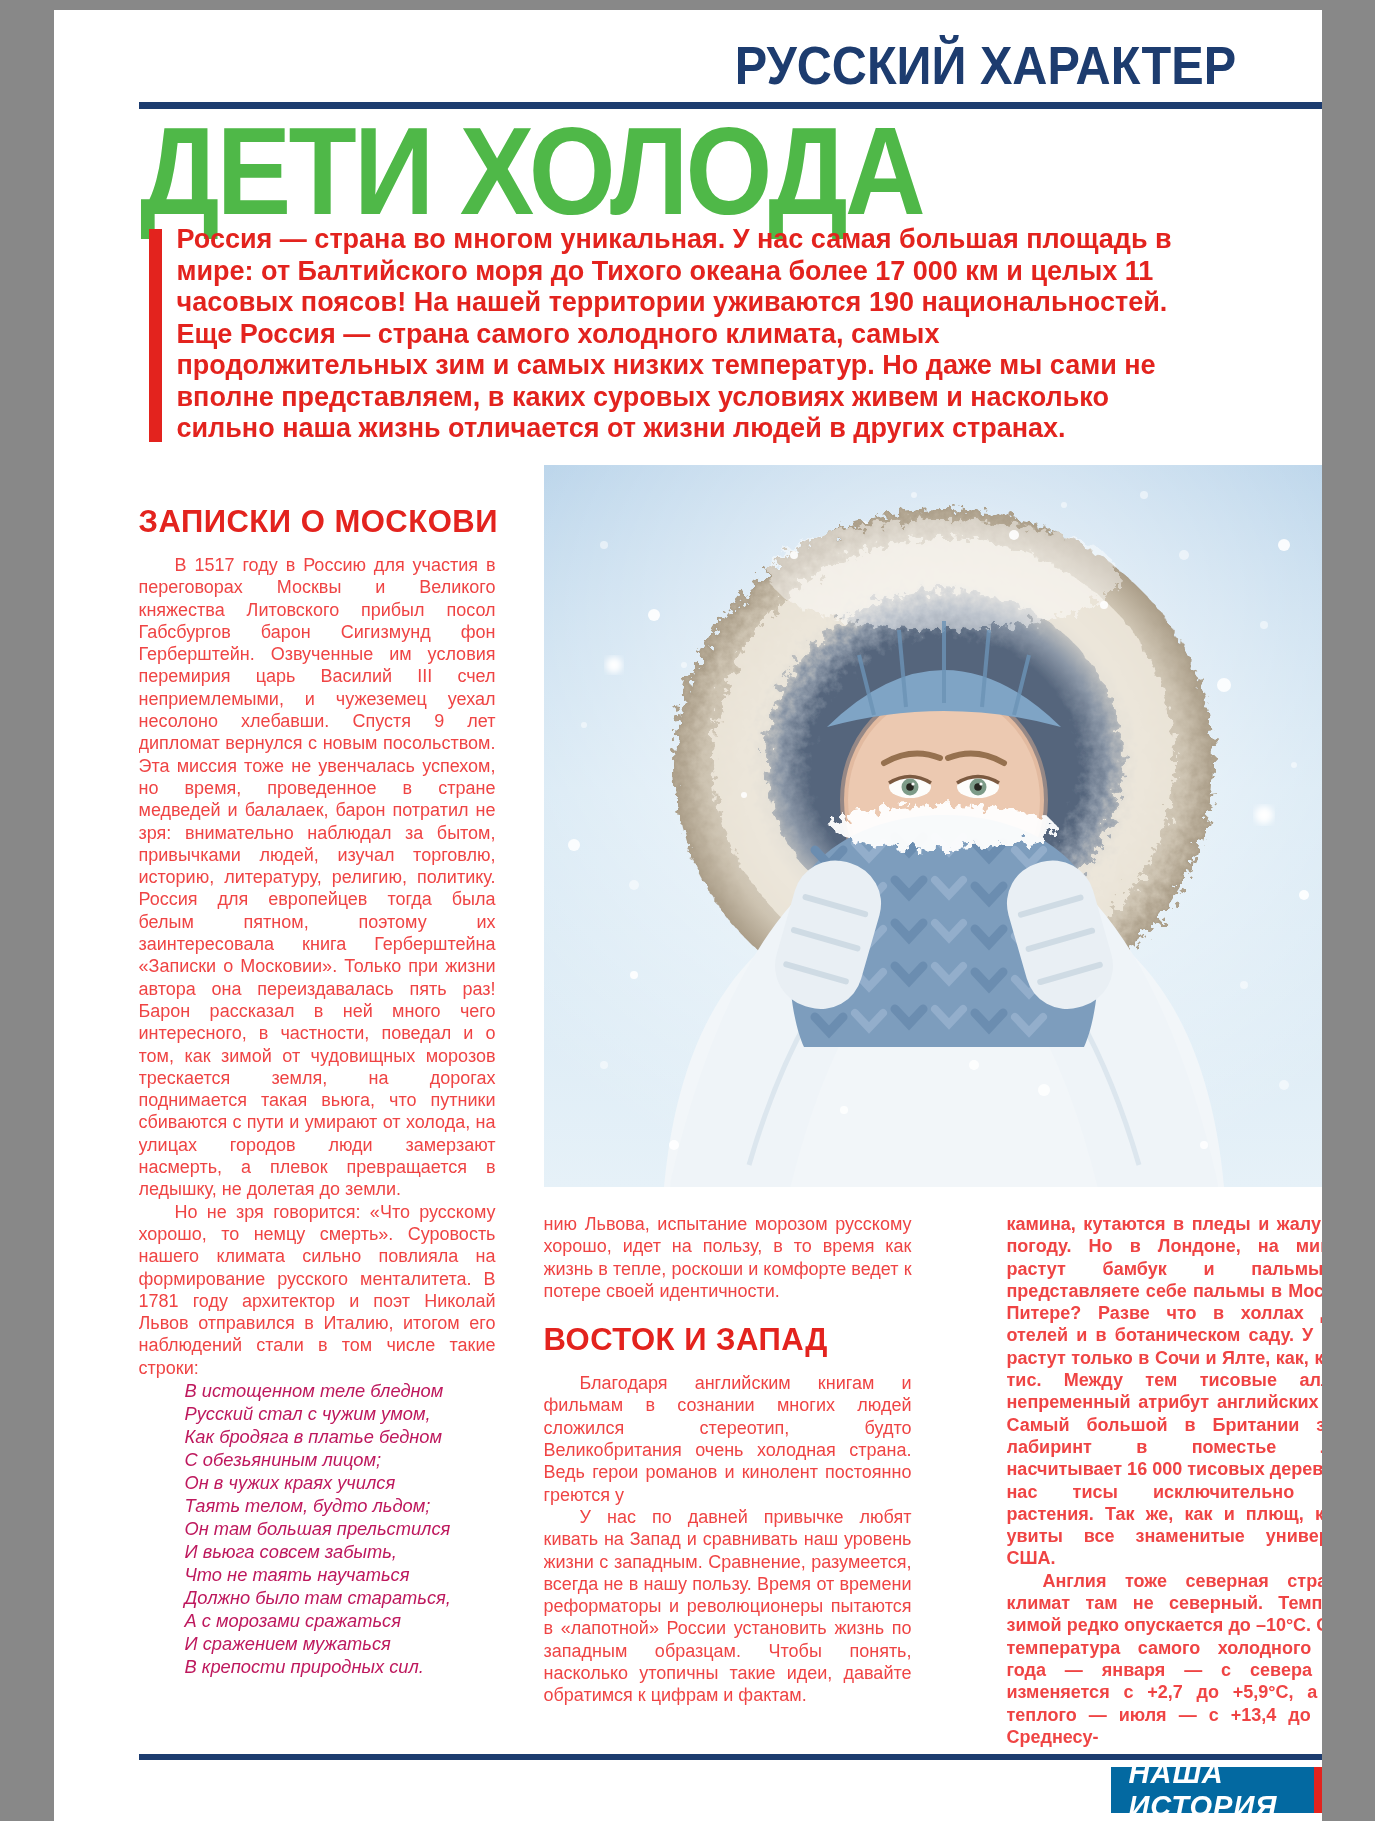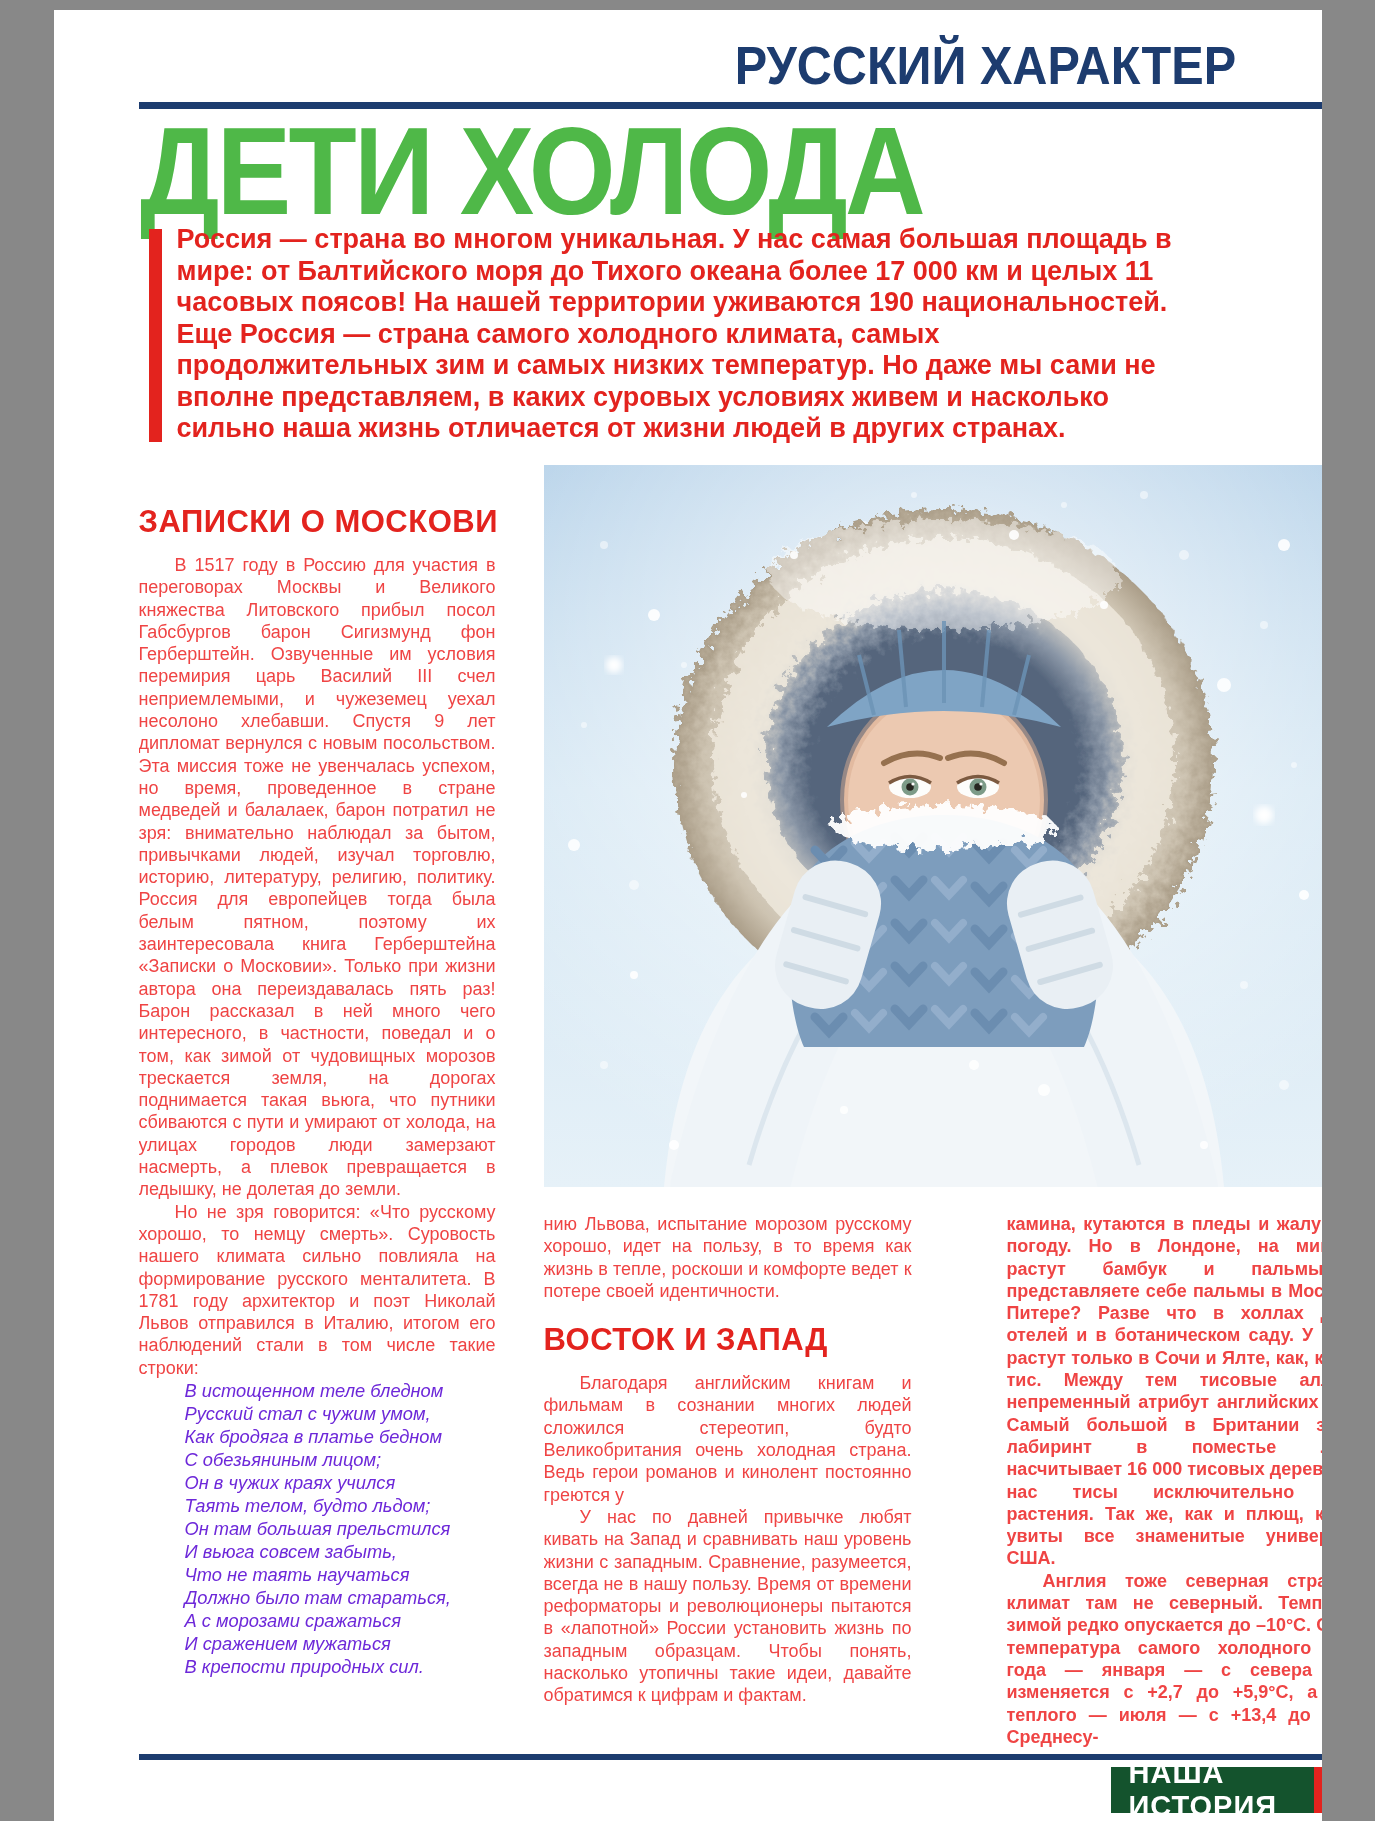--- a/index.html
+++ b/index.html
@@ -32,30 +32,30 @@
   .col-left{left:85px;top:494px;width:357px;height:1246px;}
   .col-middle{left:490px;top:1203px;width:368px;height:540px;}
   .col-right{left:953px;top:1203px;width:387px;height:540px;font-weight:bold;}
   h2.section{
     margin:0 0 14px 0;font-size:31px;font-weight:700;color:#e3231e;
     letter-spacing:.5px;white-space:nowrap;
   }
   .col-middle h2.section{margin:20px 0 14px 0;}
   .bodytext{margin:0;font-size:18px;line-height:22.3px;text-align:justify;color:#ef4444;}
   .indent{text-indent:36px;}
-  .poem{padding-left:46px;font-style:italic;font-size:18.3px;line-height:23px;color:#6d28d9;}
+  .poem{padding-left:46px;font-style:italic;font-size:18.3px;line-height:23px;color:#be185d;}
   .poem div{white-space:nowrap;}
   
   .photo{position:absolute;left:490px;top:455px;width:800px;height:722px;overflow:hidden;}
   .photo svg{display:block;}
   
   .badge{position:absolute;top:1757px;left:1057px;height:46px;display:flex;}
   .badge-title{
-    background:#14532d;color:#fff;font-weight:700;font-size:29px;letter-spacing:1px;
-    display:flex;align-items:center;padding:0 18px;
+    background:#0369a1;color:#fff;font-weight:700;font-size:29px;letter-spacing:1px;
+    display:flex;align-items:center;padding:0 18px;font-style:italic;
   }
   .badge-page{
     background:#e3231e;color:#fff;font-weight:700;font-size:33px;
     display:flex;align-items:center;justify-content:center;width:56px;
   }
 </style>
 </head>
 <body>
 
 <div class="page">

